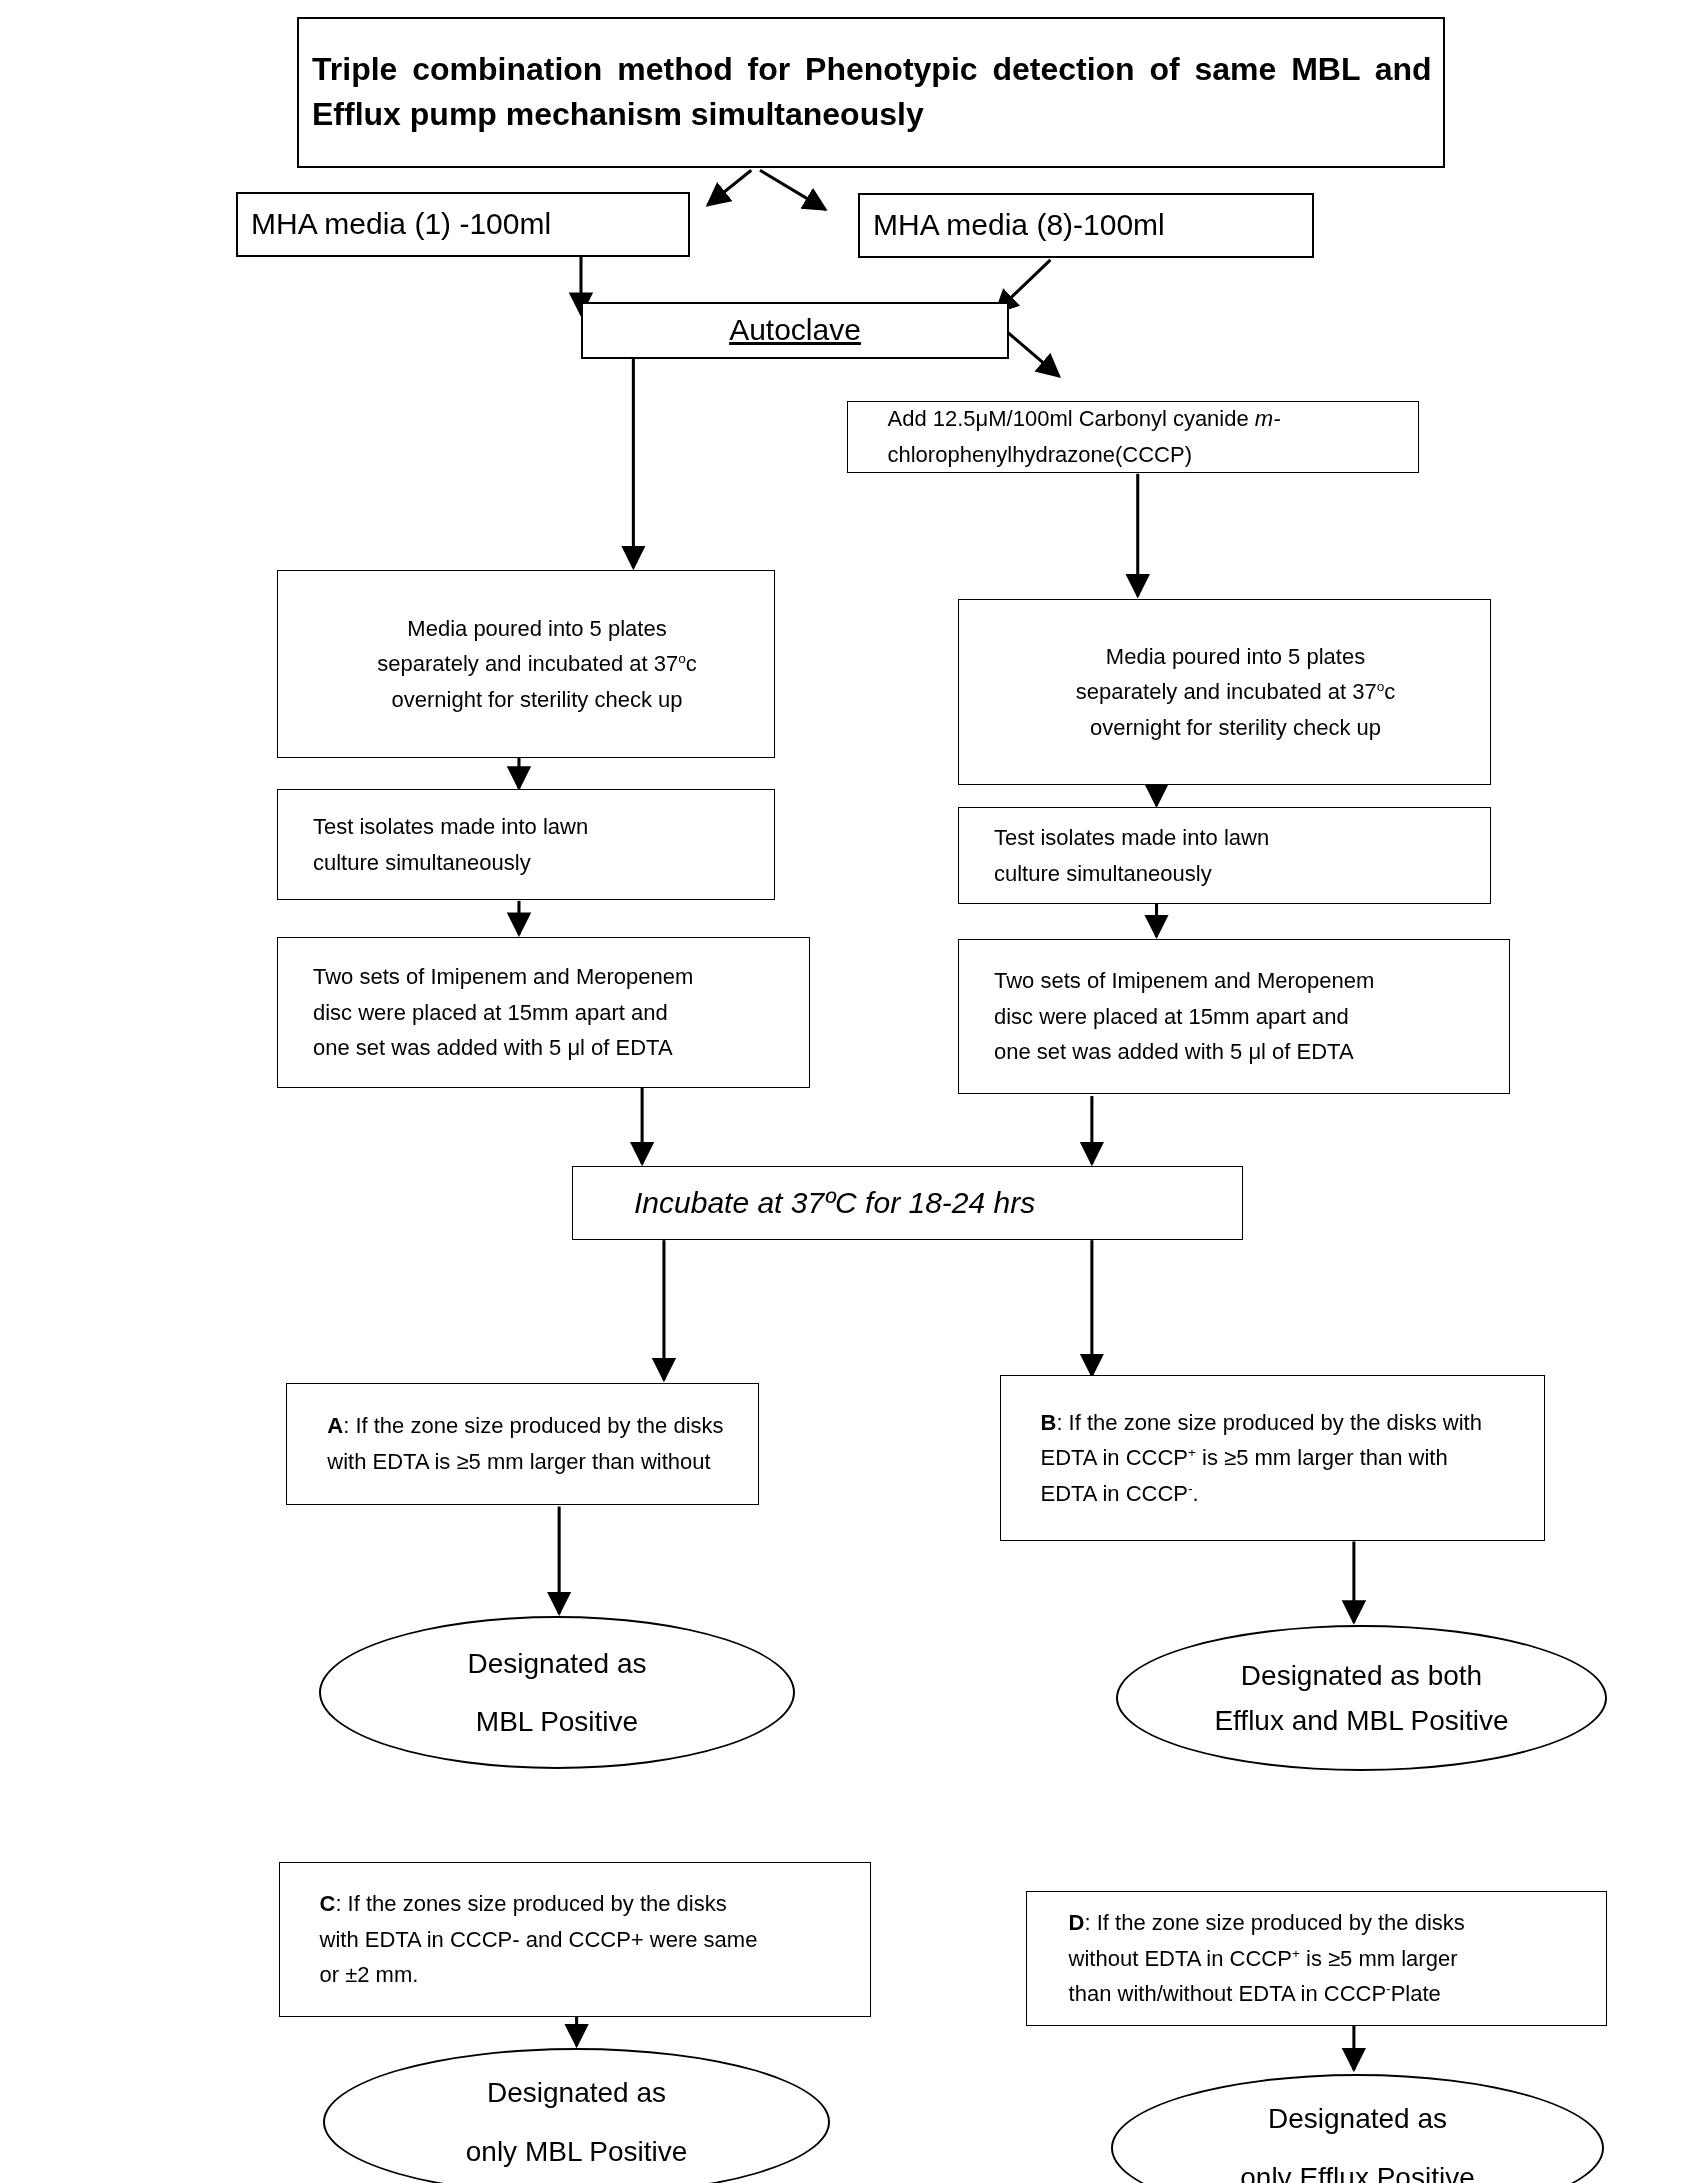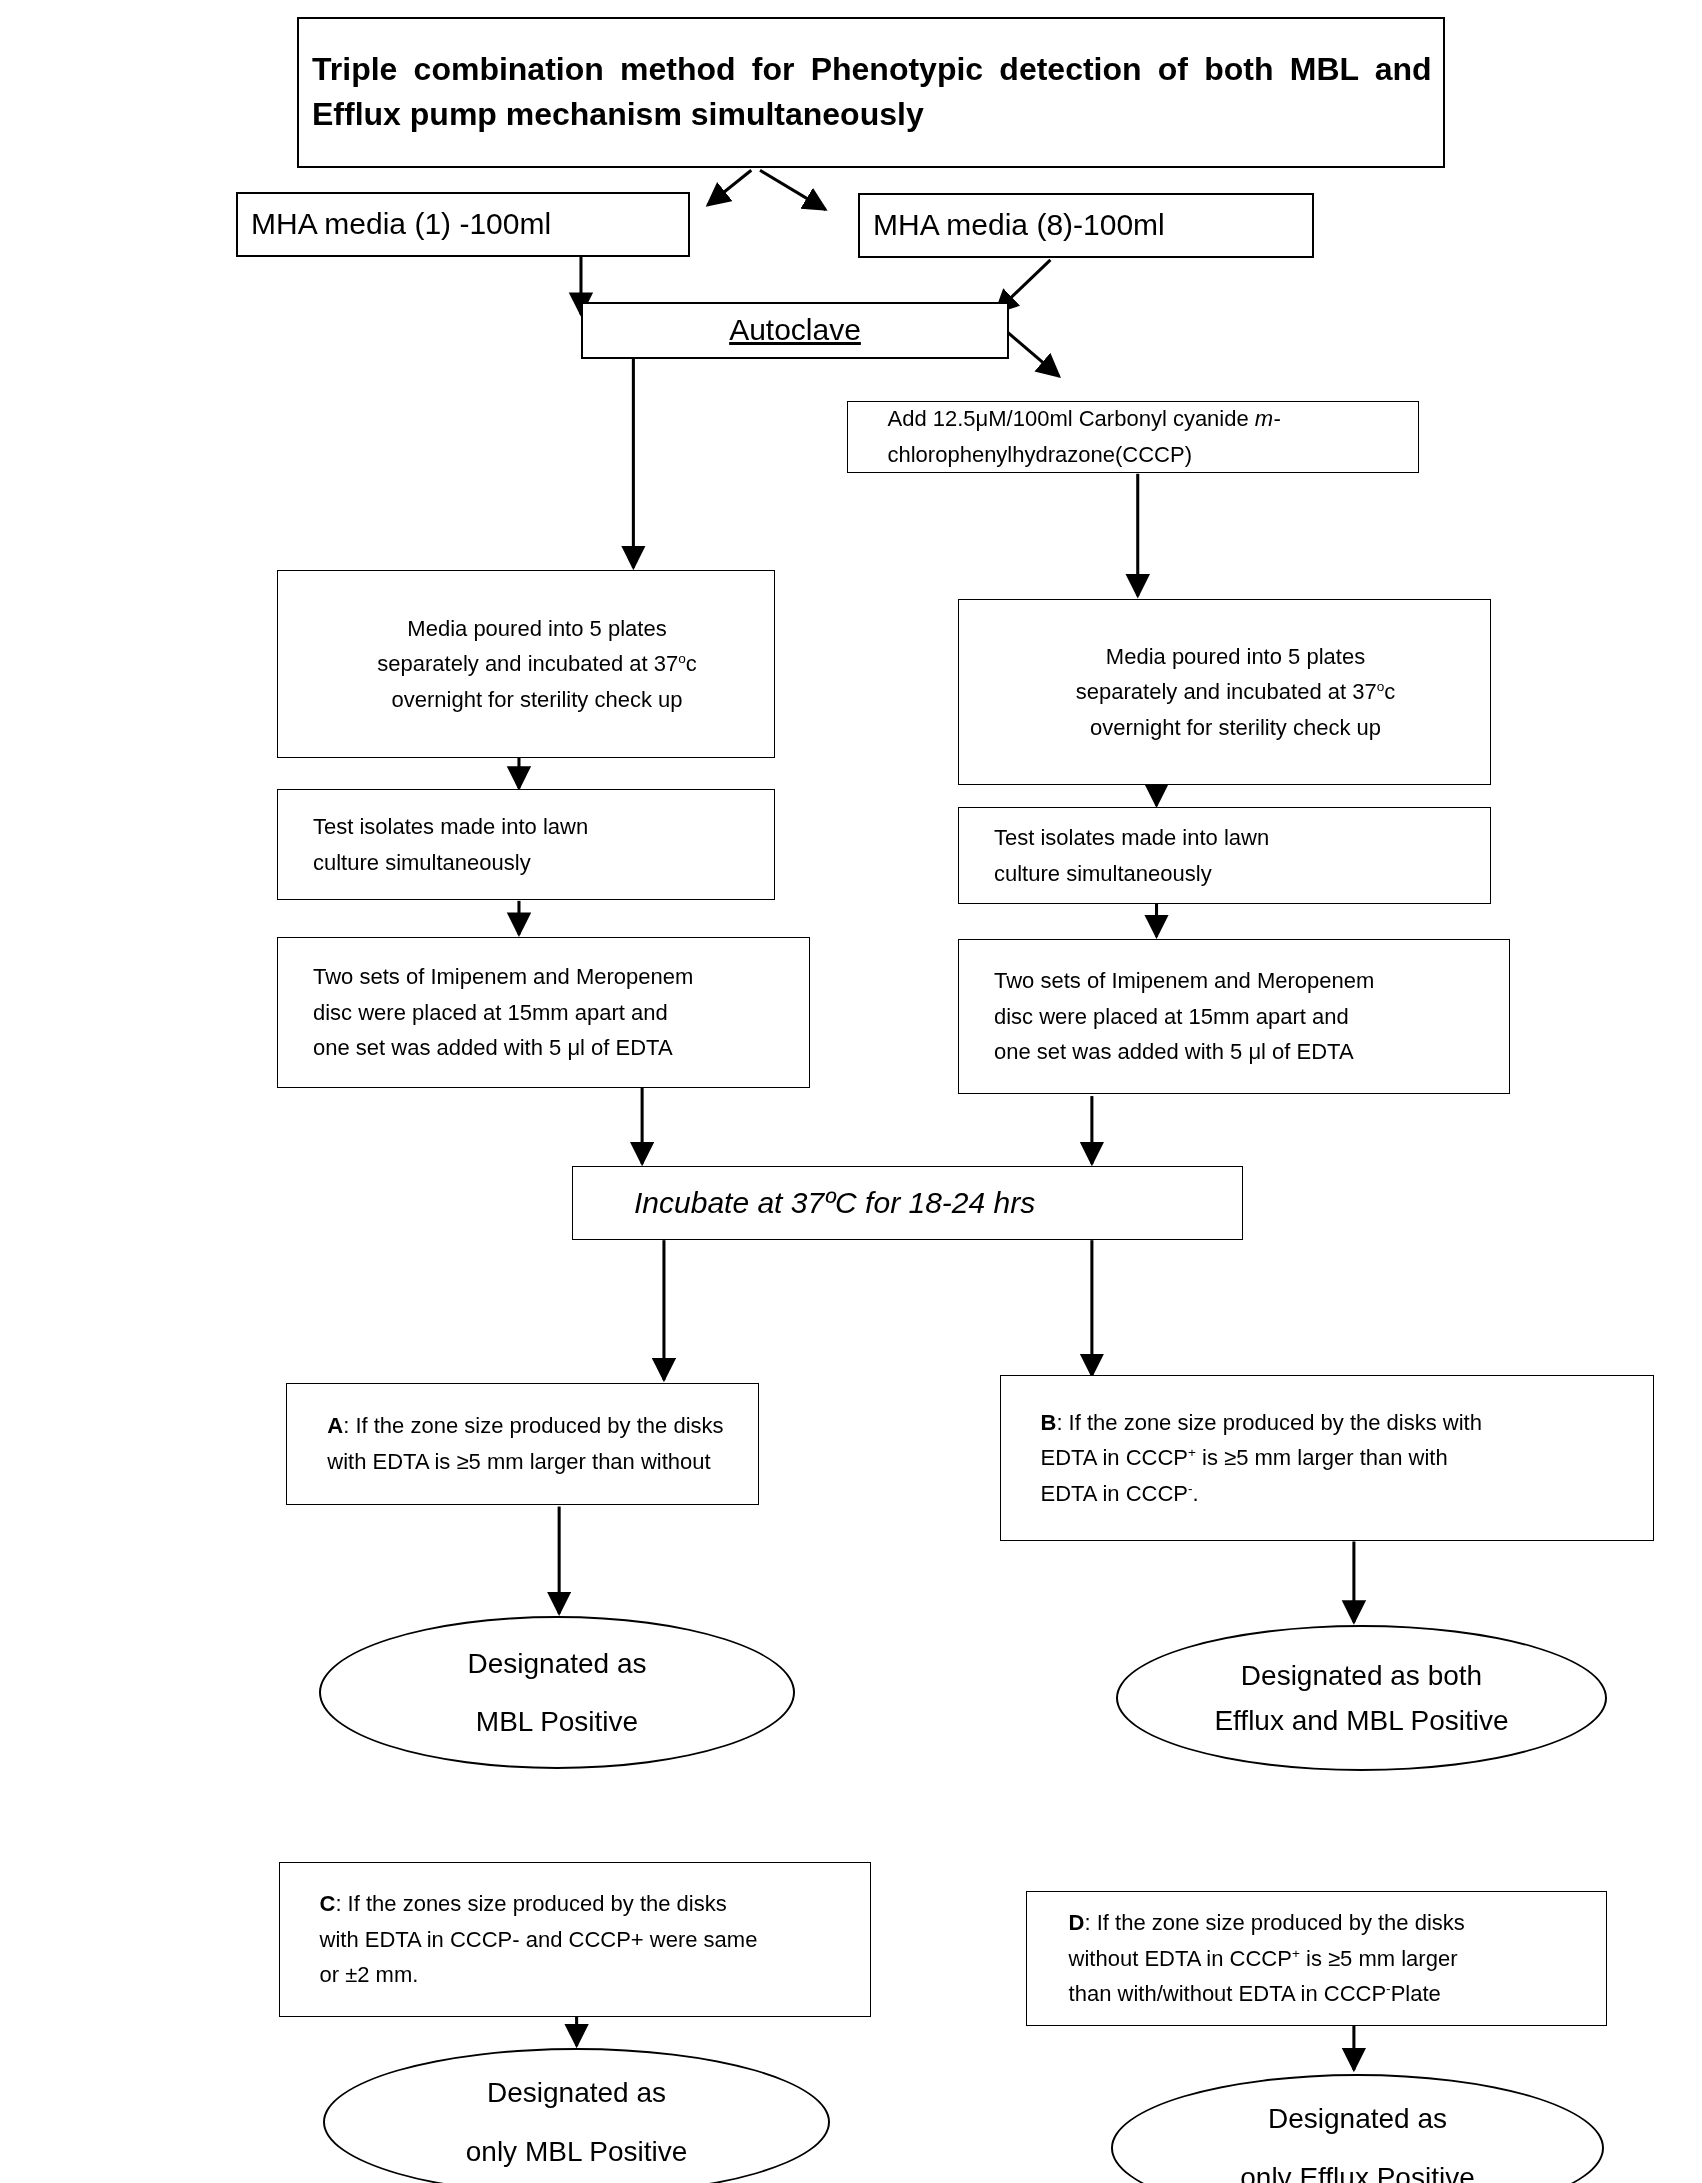--- a/index.html
+++ b/index.html
@@ -115,21 +115,21 @@
 
       <path d="M3100,3530 L3100,3715"></path>
 
       <path d="M1320,4420 L1320,4685"></path>
 
       <path d="M3100,4480 L3100,4740"></path>
     </g>
   </svg>
 
   <div class="node box fs-title" style="left:297px; top:16.6px; width:1148px; height:151px;">
-    <span class="txt pad-l just" style="line-height:1.42;">Triple combination method for Phenotypic detection of both MBL and Efflux pump mechanism simultaneously</span>
+    <span class="txt pad-l just" style="line-height:1.42;">Triple combination method for Phenotypic detection of same MBL and Efflux pump mechanism simultaneously</span>
   </div>
 
   <div class="node box fs-media" style="left:236px; top:192px; width:454px; height:65px;">
     <span class="txt pad-l">MHA media (1) -100ml</span>
   </div>
 
   <div class="node box fs-media" style="left:858px; top:193px; width:456px; height:65px;">
     <span class="txt pad-l">MHA media (8)-100ml</span>
   </div>
 
@@ -178,21 +178,21 @@
 
   <div class="node box-thin fs-inc" style="left:572px; top:1166px; width:671px; height:74px;font-style:italic;">
     <span class="txt" style="padding-left:39px;">Incubate at 37ºC for 18-24 hrs</span>
   </div>
 
   <div class="node box-thin fs-res" style="left:286px; top:1383px; width:473px; height:122px;">
     <span class="txt" style="padding-left:18.3px; padding-right:8.7px;"><span class="bold">A</span><span>: If the zone size produced by the disks</span></span>
     <span class="txt" style="padding-left:18.3px; padding-right:8.7px;">with EDTA is ≥5 mm larger than without</span>
   </div>
 
-  <div class="node box-thin fs-res" style="left:1000px; top:1375px; width:654px; height:166px;justify-content:center;">
+  <div class="node box-thin fs-res" style="left:1000px; top:1375px; width:545px; height:166px;justify-content:center;">
     <span class="txt" style="padding-left:17.5px; padding-right:7.9px;"><span class="bold">B</span><span>: If the zone size produced by the disks with</span></span>
     <span class="txt" style="padding-left:17.5px; padding-right:7.9px;"><span>EDTA in CCCP</span><sup>+</sup><span> is ≥5 mm larger than with</span></span>
     <span class="txt" style="padding-left:17.5px; padding-right:7.9px;"><span>EDTA in CCCP</span><sup>-</sup><span>.</span></span>
   </div>
 
   <div class="node ellipse fs-ell" style="left:319px; top:1616px; width:476px; height:153px;">
     <span class="txt" style="margin-bottom:13px;">Designated as</span>
     <span class="txt">MBL Positive</span>
   </div>
 

